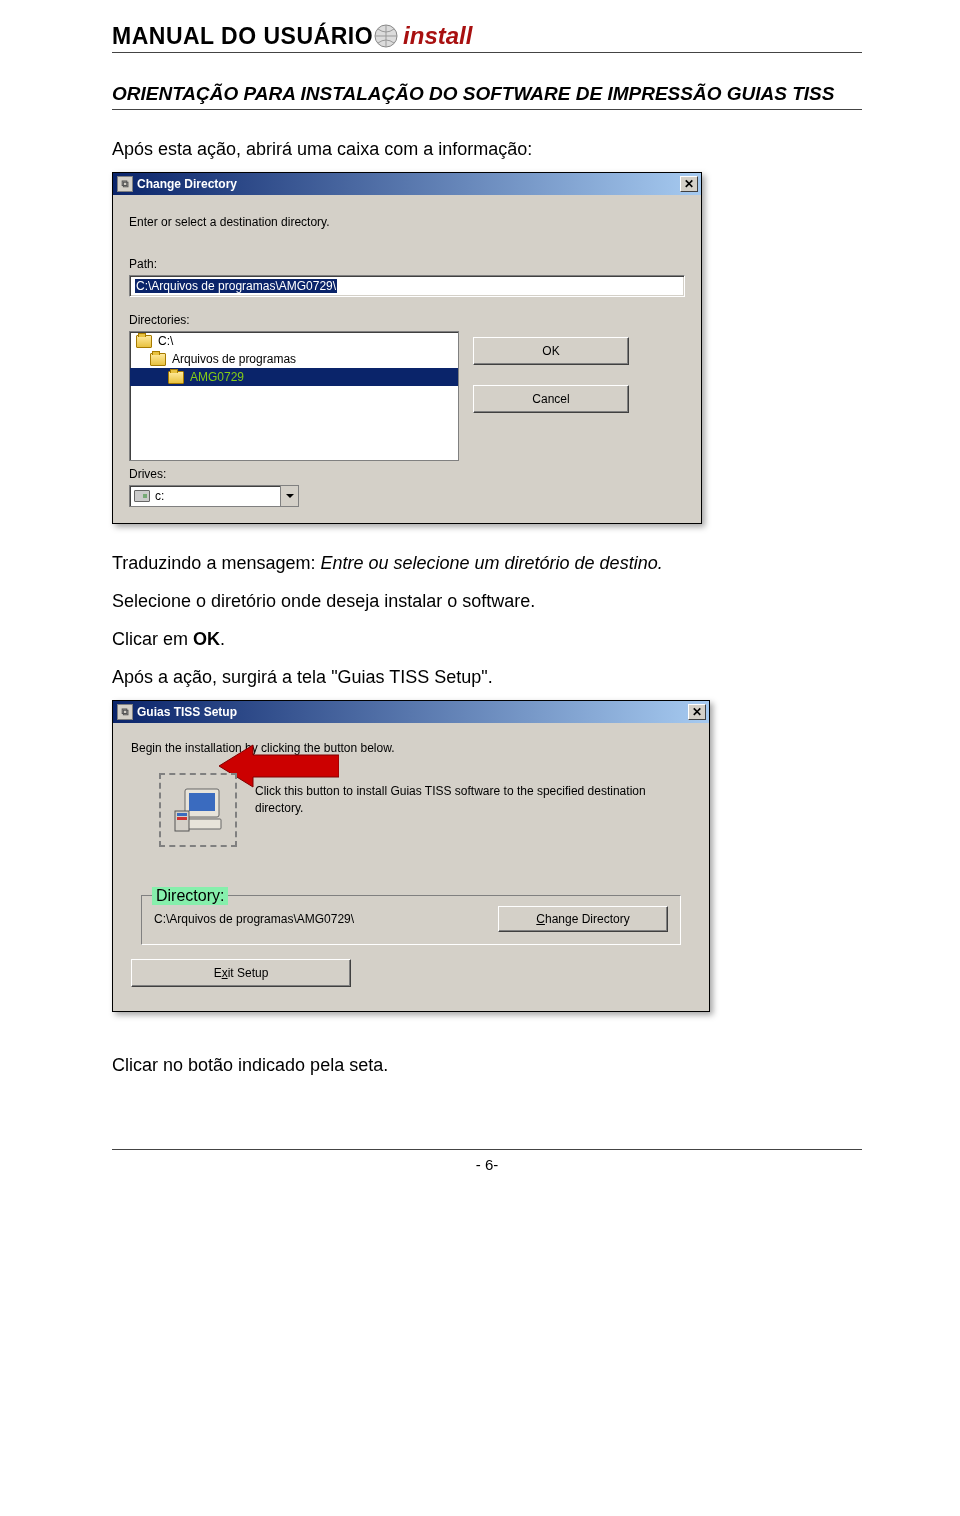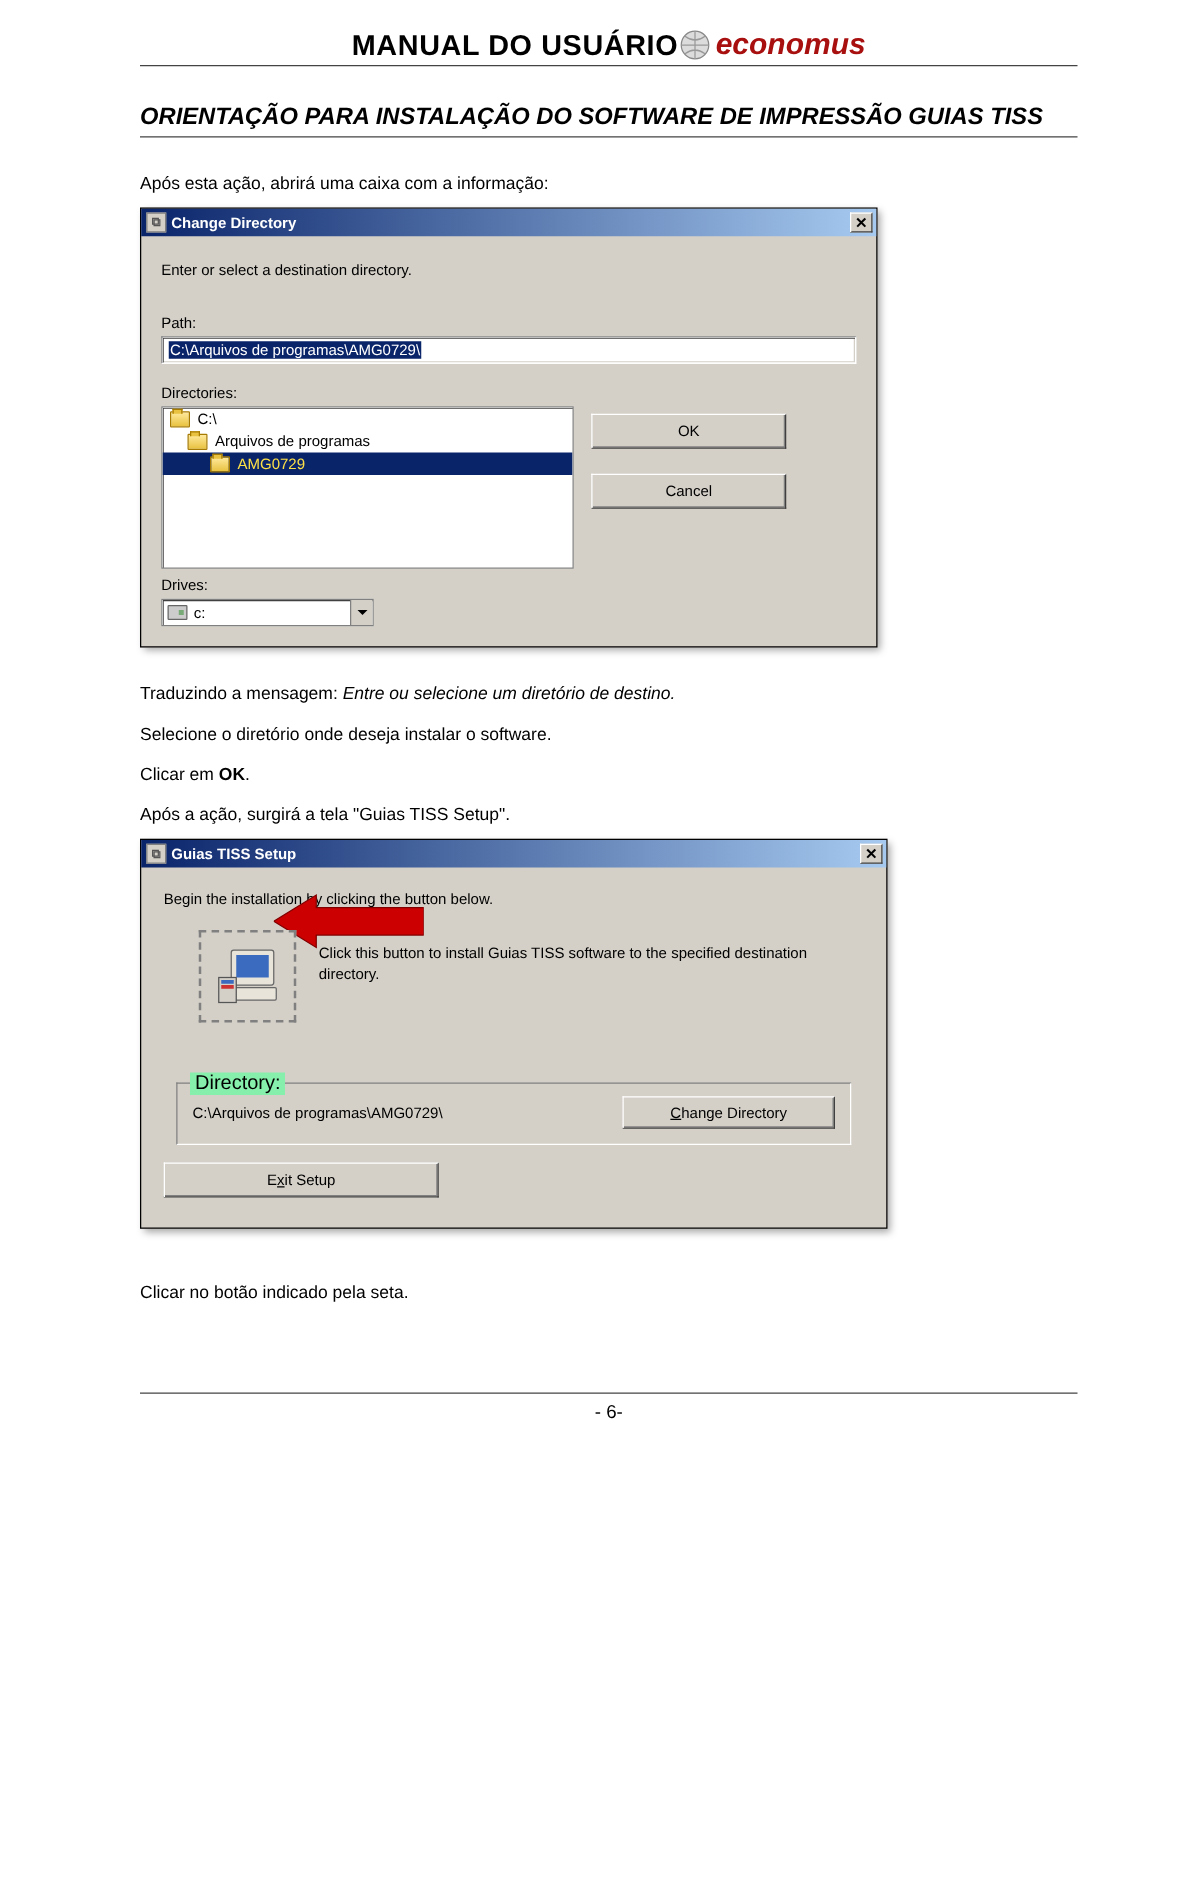--- a/index.html
+++ b/index.html
@@ -9,21 +9,21 @@
     background: #fff;
     font-family: Arial, sans-serif;
     width: 960px;
   }
   .page {
     padding: 22px 98px 22px 112px;
   }
   .header-row {
     display: flex;
     align-items: center;
-    justify-content: center;
+    justify-content: flex-start;
     border-bottom: 1px solid #444;
     padding-bottom: 2px;
   }
   .header-title {
     font-family: Arial, sans-serif;
     font-size: 23px;
     font-weight: bold;
     font-variant: small-caps;
     letter-spacing: 0.5px;
   }
@@ -40,21 +40,21 @@
   .subheader {
     margin-top: 30px;
     border-bottom: 1px solid #444;
     padding-bottom: 4px;
     font-size: 19px;
     font-weight: bold;
     font-style: italic;
     font-variant: small-caps;
   }
   .body-text {
-    font-size: 14px;
+    font-size: 18px;
     line-height: 1.45;
     margin: 26px 0 10px 0;
   }
   .body-text .italic { font-style: italic; }
   .body-text .bold { font-weight: bold; }
 
   
   .win-dialog {
     width: 590px;
     background: #d4d0c8;
@@ -116,21 +116,21 @@
     box-shadow: inset 1px 1px 0 #404040, inset -1px -1px 0 #fff;
     overflow:hidden;
   }
   .dir-item {
     display:flex; align-items:center; gap:6px;
     padding: 2px 6px;
     font-size:12px;
   }
   .dir-item.indent1 { padding-left: 20px; }
   .dir-item.indent2 { padding-left: 38px; }
-  .dir-item.selected { background:#0a246a; color:#fde047; }
+  .dir-item.selected { background:#0a246a; color:#84cc16; }
   .folder-icon {
     width:16px;height:13px;
     background: linear-gradient(#ffe99c,#e8c240);
     border:1px solid #a77b00;
     border-radius:1px;
     position:relative;
   }
   .folder-icon::before{
     content:"";position:absolute;top:-3px;left:1px;width:6px;height:3px;
     background:#e8c240;border:1px solid #a77b00;border-bottom:none;
@@ -202,21 +202,21 @@
 <body>
 
 <div class="page">
   <div class="header-row">
     <div class="header-title">MANUAL DO USUÁRIO</div>
     <div class="logo">
       <svg width="26" height="26" viewBox="0 0 26 26">
         <circle cx="13" cy="13" r="11" fill="#dcdcdc" stroke="#888"></circle>
         <path d="M2 13 H24 M13 2 V24 M5 6 Q13 12 21 6 M5 20 Q13 14 21 20" stroke="#999" fill="none" stroke-width="1"></path>
       </svg>
-      <span>economus</span>
+      <span>install</span>
     </div>
   </div>
 
   <div class="subheader">ORIENTAÇÃO PARA INSTALAÇÃO DO SOFTWARE DE IMPRESSÃO GUIAS TISS</div>
 
   <p class="body-text">Após esta ação, abrirá uma caixa com a informação:</p>
 
   <div class="win-dialog">
     <div class="titlebar">
       <div class="tb-icon">⧉</div>

